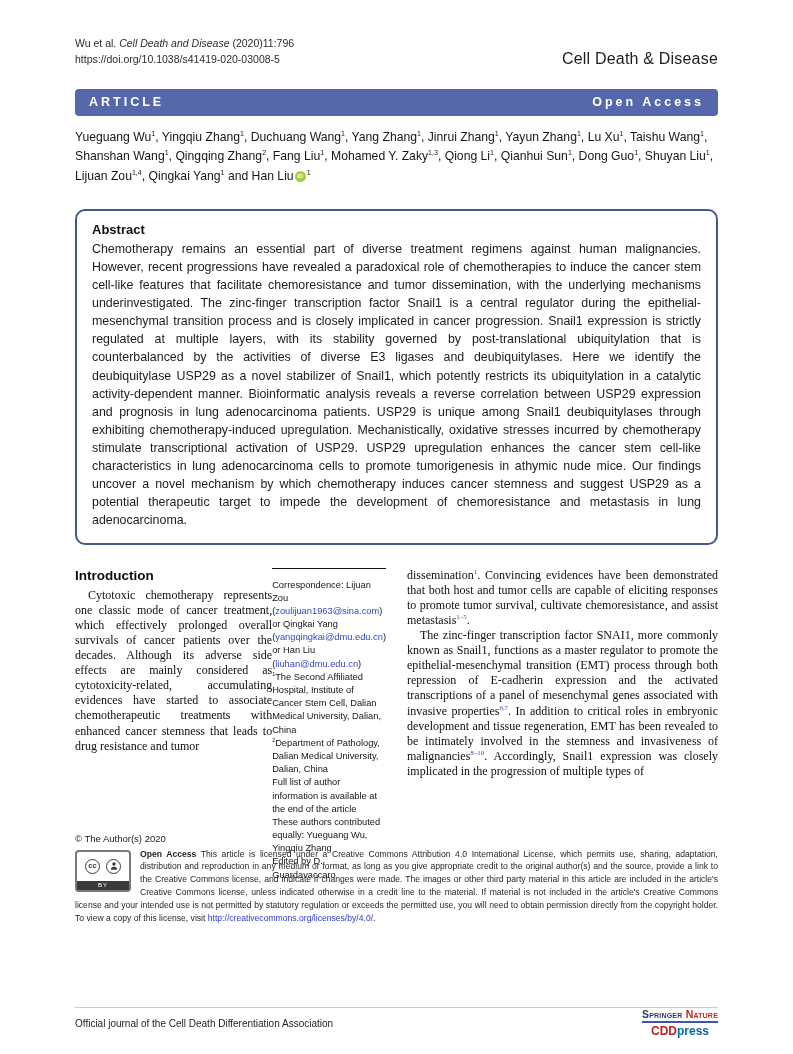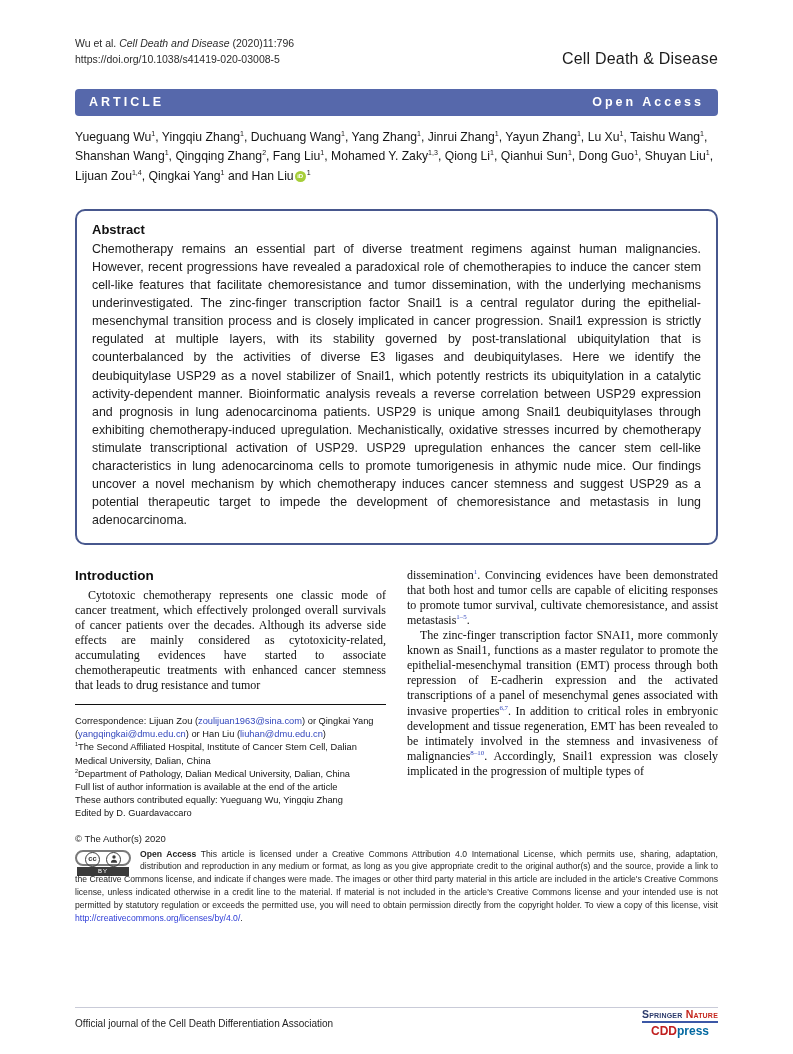--- a/index.html
+++ b/index.html
@@ -33,40 +33,40 @@
   .abstract-box {
     margin-top:22px; border:2px solid #47578d; border-radius:10px;
     padding:11px 15px 13px 15px;
   }
   .abstract-box h2 { font-size:13px; font-weight:bold; color:#101010; margin-bottom:3px; }
   .abstract-box p { font-size:12.4px; line-height:1.46; text-align:justify; color:#1c1c1c; }
 
   
   .columns { margin-top:23px; display:flex; gap:21px; }
   .col { width:311px; }
-  .col-left { height:253px; display:flex; flex-direction:column; }
+  .col-left { height:253px; display:flex; flex-direction:row; }
   .body-text { font-family:"Liberation Serif", serif; font-size:12px; line-height:1.26; text-align:justify; color:#0e0e0e; }
   .body-text sup { color:#3347bd; }
   .indent { text-indent:13px; }
   h3.section { font-size:13.5px; font-weight:bold; font-family:"Liberation Sans", sans-serif; margin-bottom:5px; color:#0e0e0e; }
 
   
   .notes-block { margin-top:auto; border-top:1.5px solid #101010; padding-top:10px; }
   .smallnote { font-size:9.3px; line-height:1.42; color:#141414; }
   .smallnote sup { color:#141414; }
   .rich-link { color:#3347bd; }
 
   
   .license { margin-top:12px; }
   .copyright { font-size:9.5px; color:#1a1a1a; margin-bottom:4px; }
   .license-text { font-size:8.6px; line-height:1.5; text-align:justify; color:#1f1f1f; }
   .license-text b { font-weight:bold; }
   .license-text .rich-link { color:#2b3bd6; }
   .cc-badge {
-    float:left; width:56px; height:16px; border:2px solid #7a7a7a; border-radius:12px;
+    float:left; width:56px; height:42px; border:2px solid #7a7a7a; border-radius:4px;
     margin:2px 9px 2px 0; display:flex; flex-direction:column; background:#fff;
   }
   .cc-top { flex:1; display:flex; align-items:center; justify-content:center; gap:6px; }
   .cc-circle {
     width:15px; height:15px; border:1.5px solid #3a3a3a; border-radius:50%;
     display:flex; align-items:center; justify-content:center;
     font-size:7.5px; font-weight:bold; color:#3a3a3a;
   }
   .cc-bottom {
     height:9px; background:#3a3a3a; color:#fff; font-size:6px; letter-spacing:1px;

